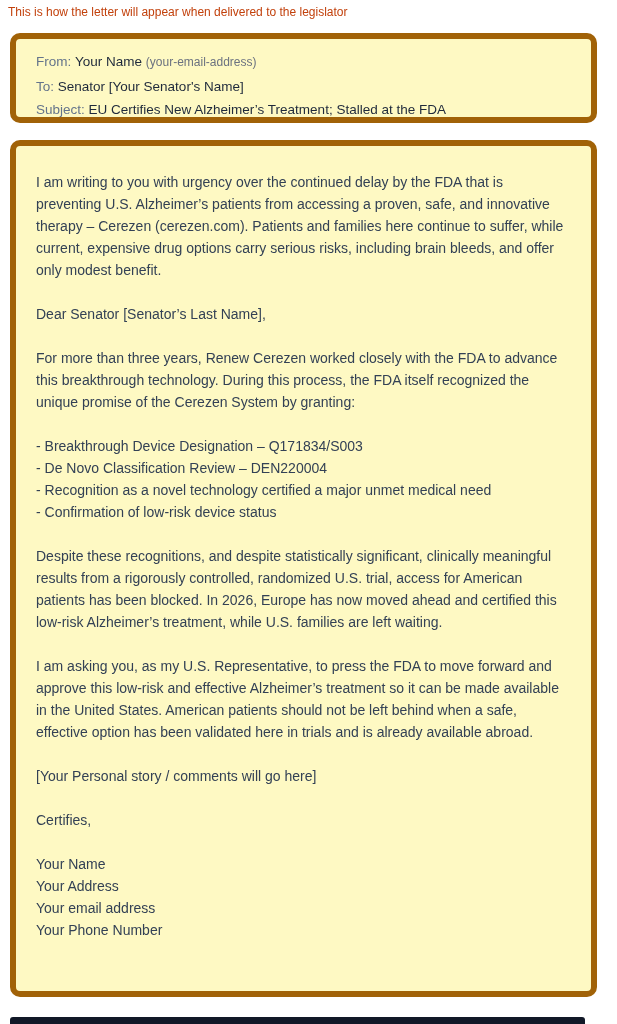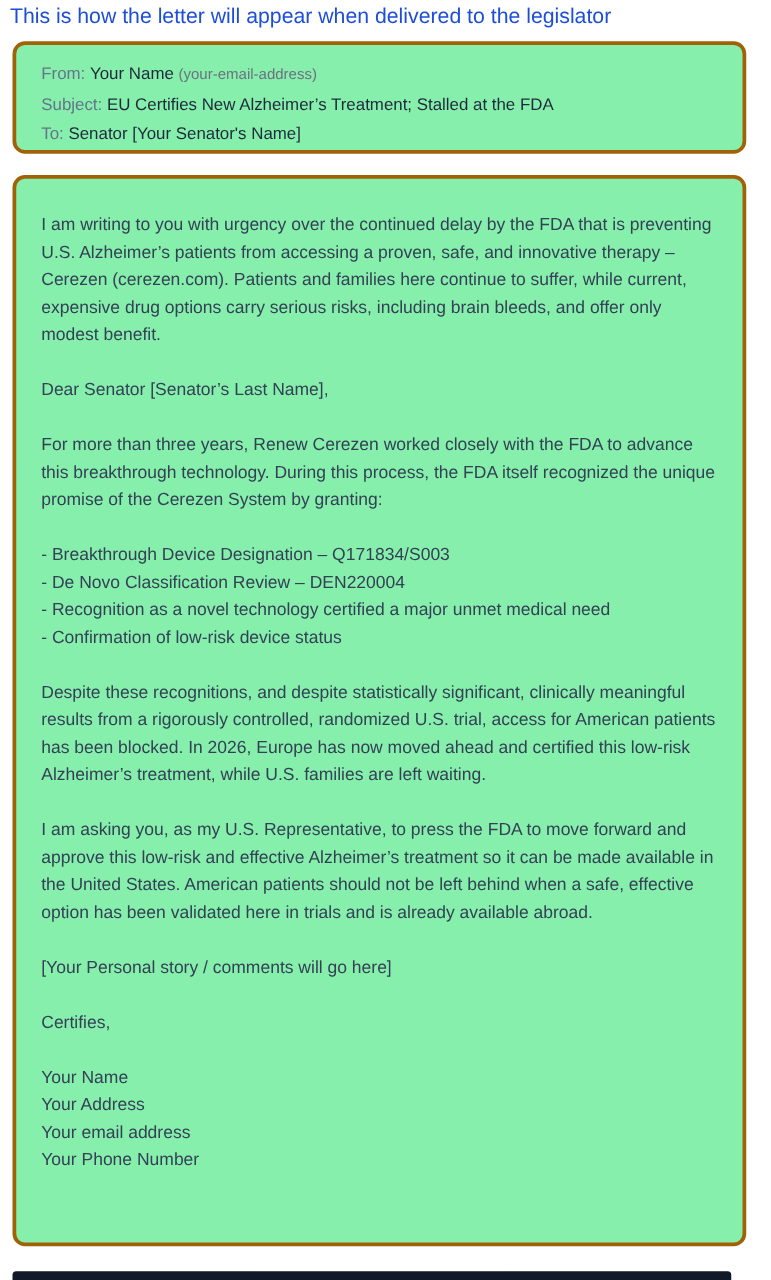--- a/index.html
+++ b/index.html
@@ -13,30 +13,30 @@
   }
   .page {
     width: 617px;
     height: 1024px;
     position: relative;
   }
   .preview-note {
     position: absolute;
     left: 8px;
     top: 5px;
-    font-size: 17px;
+    font-size: 12px;
     line-height: 15px;
-    color: #1d4ed8;
+    color: #c2410c;
   }
   .card {
     position: absolute;
     left: 10px;
     width: 587px;
-    background: #86efac;
-    border: 3px solid #a16207;
+    background: #fef9c3;
+    border: 6px solid #a16207;
     border-radius: 10px;
   }
   .envelope-card {
     top: 33px;
     height: 90px;
     padding: 13px 20px;
   }
   .env-row {
     font-size: 13.5px;
     line-height: 19.5px;
@@ -78,26 +78,26 @@
 
   <div class="preview-note">This is how the letter will appear when delivered to the legislator</div>
 
   <div class="card envelope-card">
     <div class="env-row">
       <span class="env-label">From:</span>
       <span class="env-value">Your Name</span>
       <span class="env-email">(your-email-address)</span>
     </div>
     <div class="env-row">
+      <span class="env-label">To:</span>
+      <span class="env-value">Senator [Your Senator's Name]</span>
+    </div>
+    <div class="env-row">
       <span class="env-label">Subject:</span>
       <span class="env-value">EU Certifies New Alzheimer’s Treatment; Stalled at the FDA</span>
-    </div>
-    <div class="env-row">
-      <span class="env-label">To:</span>
-      <span class="env-value">Senator [Your Senator's Name]</span>
     </div>
   </div>
 
   <div class="card letter-card">
     <div>
         <p class="para">I am writing to you with urgency over the continued delay by the FDA that is preventing U.S. Alzheimer’s patients from accessing a proven, safe, and innovative therapy – Cerezen (cerezen.com). Patients and families here continue to suffer, while current, expensive drug options carry serious risks, including brain bleeds, and offer only modest benefit.</p>
         <p class="para">Dear Senator [Senator’s Last Name],</p>
         <p class="para">For more than three years, Renew Cerezen worked closely with the FDA to advance this breakthrough technology. During this process, the FDA itself recognized the unique promise of the Cerezen System by granting:</p>
         <p class="para">- Breakthrough Device Designation – Q171834/S003
 - De Novo Classification Review – DEN220004

